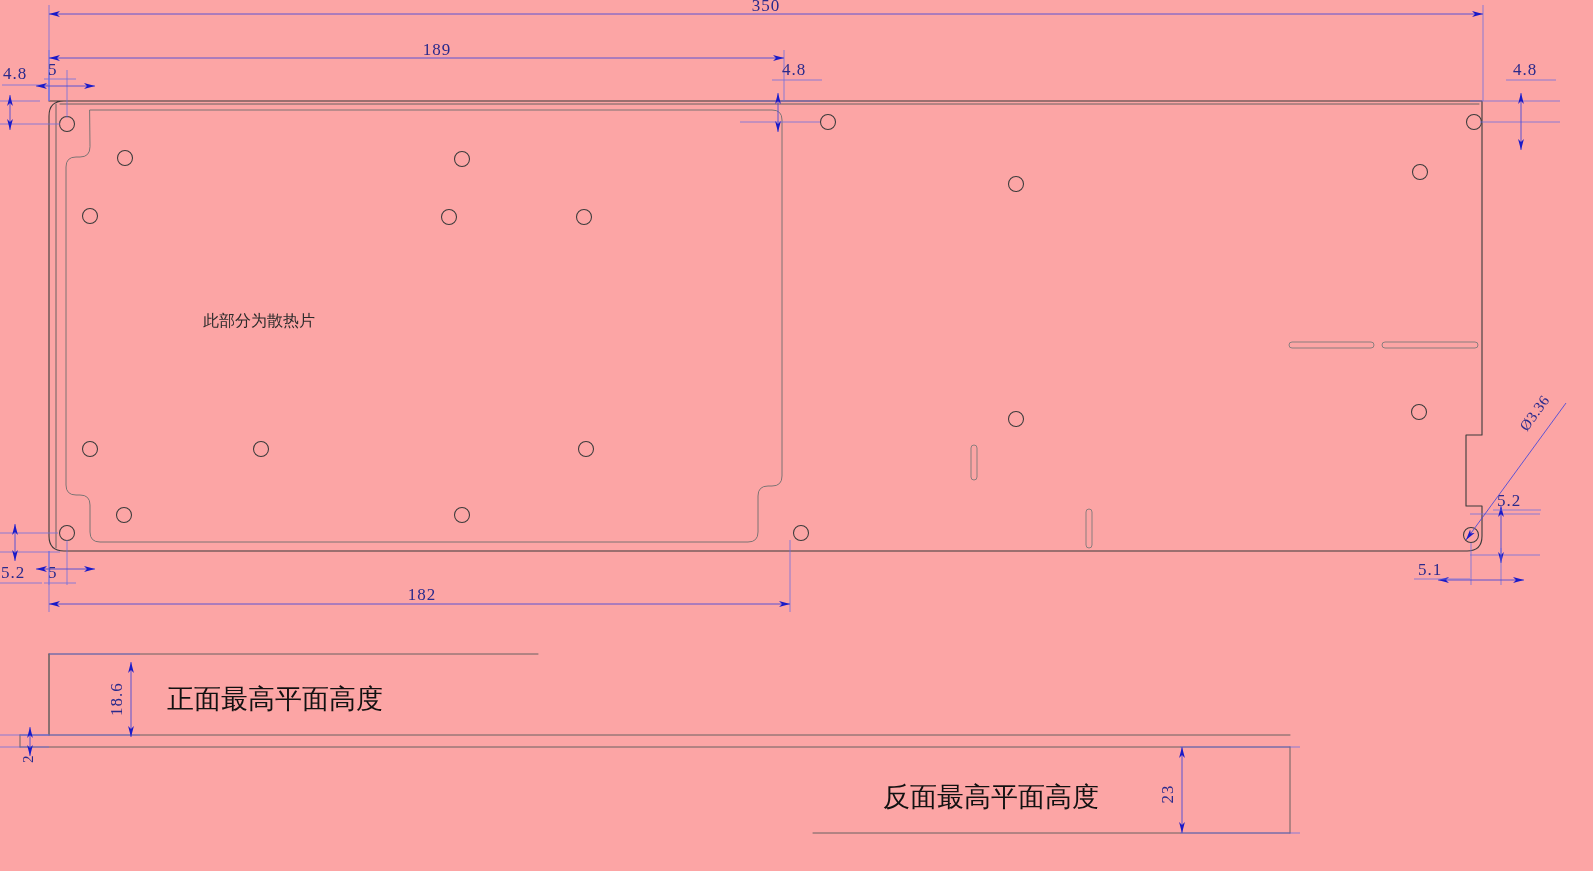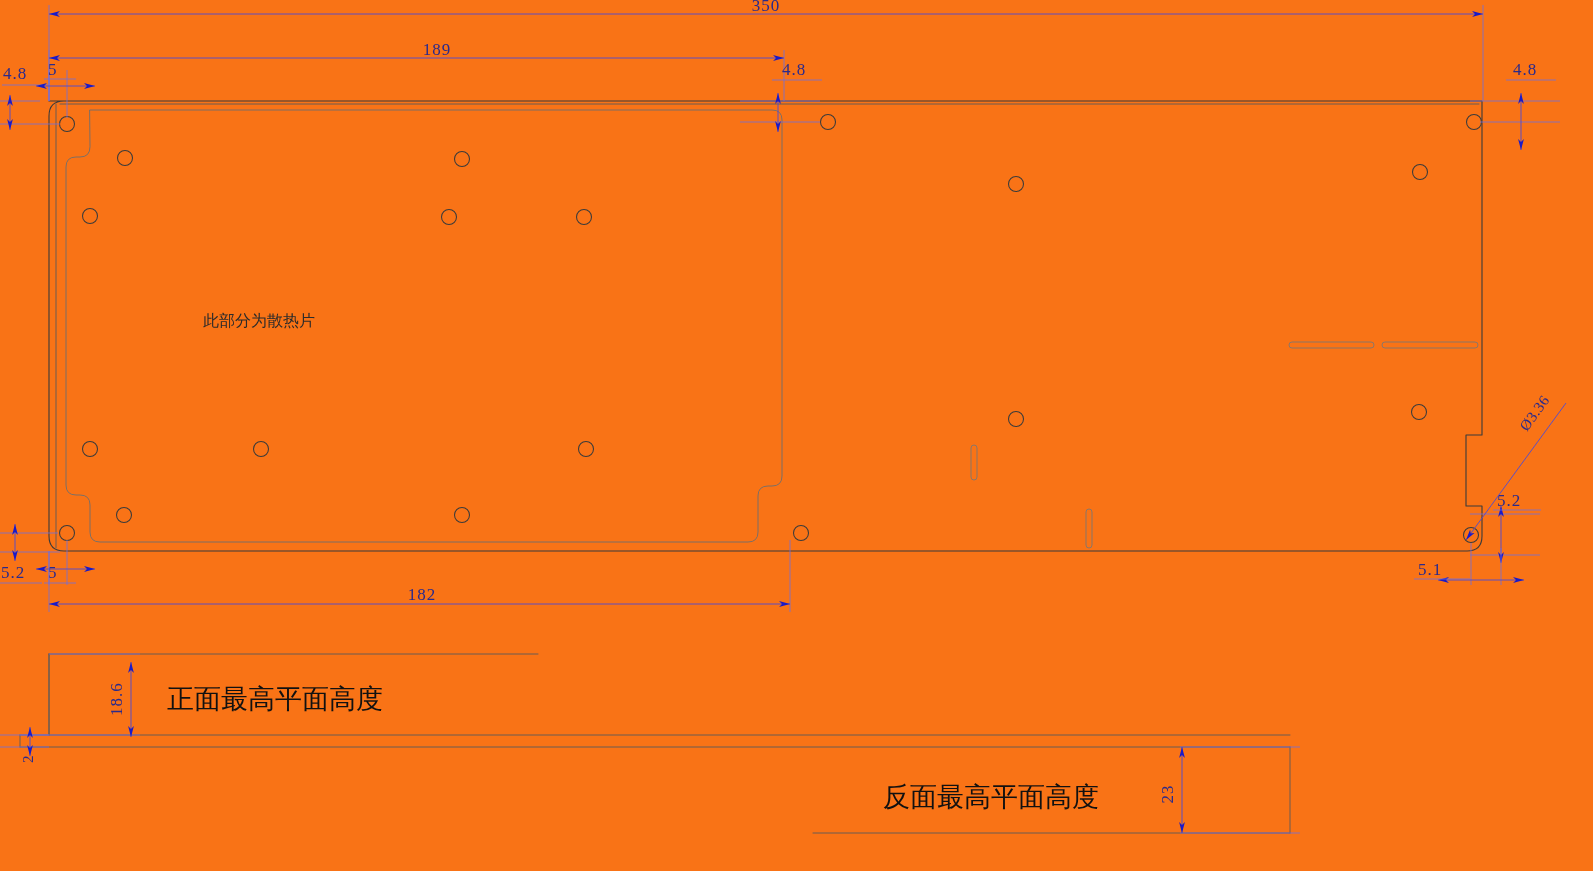--- a/index.html
+++ b/index.html
@@ -10,21 +10,21 @@
   body {
     width: 1593px;
     height: 871px;
     overflow: hidden;
     font-family: "Liberation Serif", serif;
   }
   #drawing-root {
     position: relative;
     width: 1593px;
     height: 871px;
-    background: #f97316;
+    background: #fca5a5;
   }
   svg#cad {
     display: block;
     width: 1593px;
     height: 871px;
   }
   .part-outline {
     fill: none;
     stroke: #3b3b3b;
     stroke-width: 1.1;

